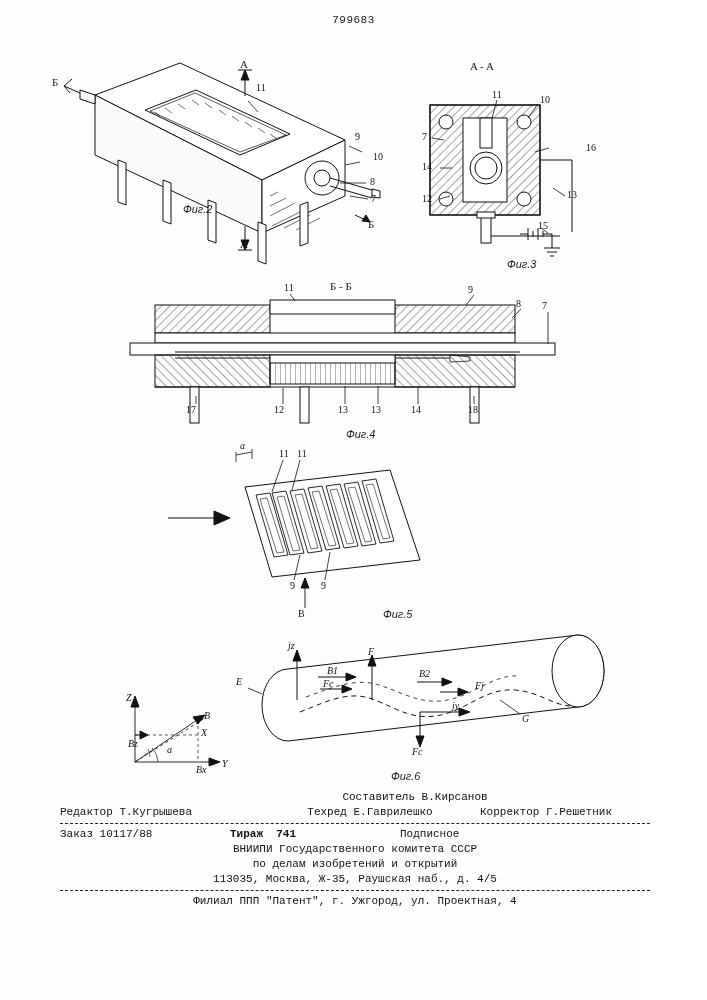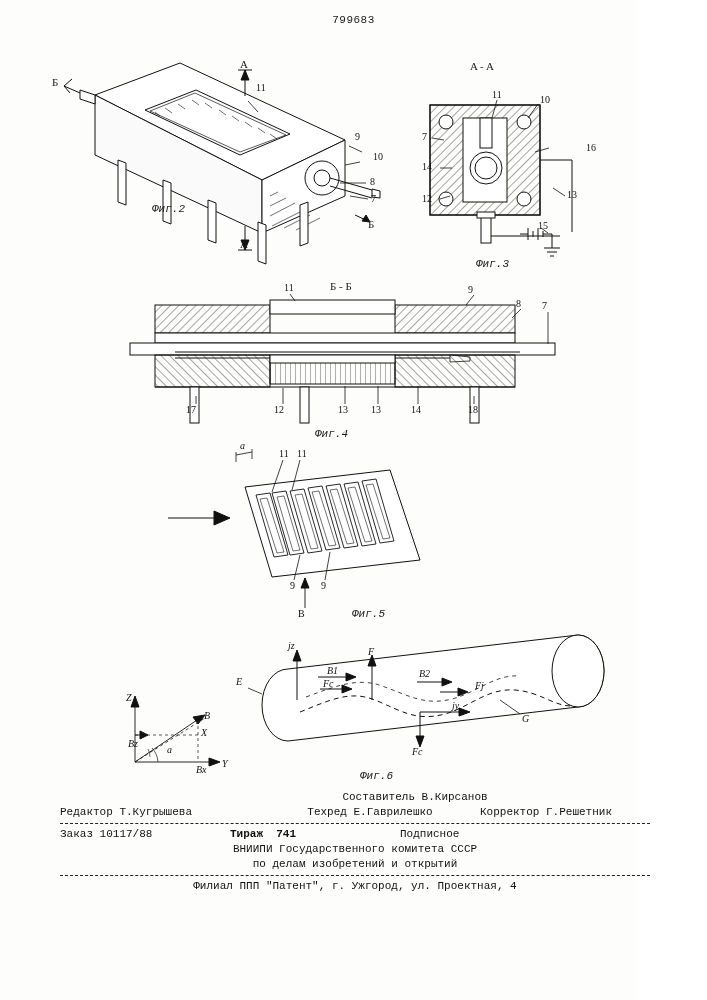--- a/index.html
+++ b/index.html
@@ -36,22 +36,23 @@
     position: absolute;
     font-size: 10px;
     font-family: "Liberation Serif", serif;
     color: #111;
     white-space: nowrap;
   }
   .fig-caption {
     position: absolute;
     font-size: 11px;
     font-style: italic;
-    font-family: Liberation Mono, monospace;
+    font-family: Liberation Sans, sans-serif;
     white-space: nowrap;
+    margin-left: 31px;
   }
   .sec-label {
     position: absolute;
     font-size: 11px;
     font-family: "Liberation Serif", serif;
     white-space: nowrap;
   }
   svg.draw {
     position: absolute;
     left: 0; top: 0;
@@ -418,17 +419,18 @@
       <span>Корректор Г.Решетник</span>
     </div>
     <div class="dashline"></div>
     <div class="row">
       <span style="width:170px;">Заказ 10117/88</span>
       <span class="bold" style="width:170px;">Тираж  741</span>
       <span>Подписное</span>
     </div>
     <div class="center">ВНИИПИ Государственного комитета СССР</div>
     <div class="center">по делам изобретений и открытий</div>
+    <div class="center">113035, Москва, Ж-35, Раушская наб., д. 4/5</div>
     <div class="dashline"></div>
     <div class="center">Филиал ППП "Патент", г. Ужгород, ул. Проектная, 4</div>
   </div>
 
 </div>
 
 </body></html>

